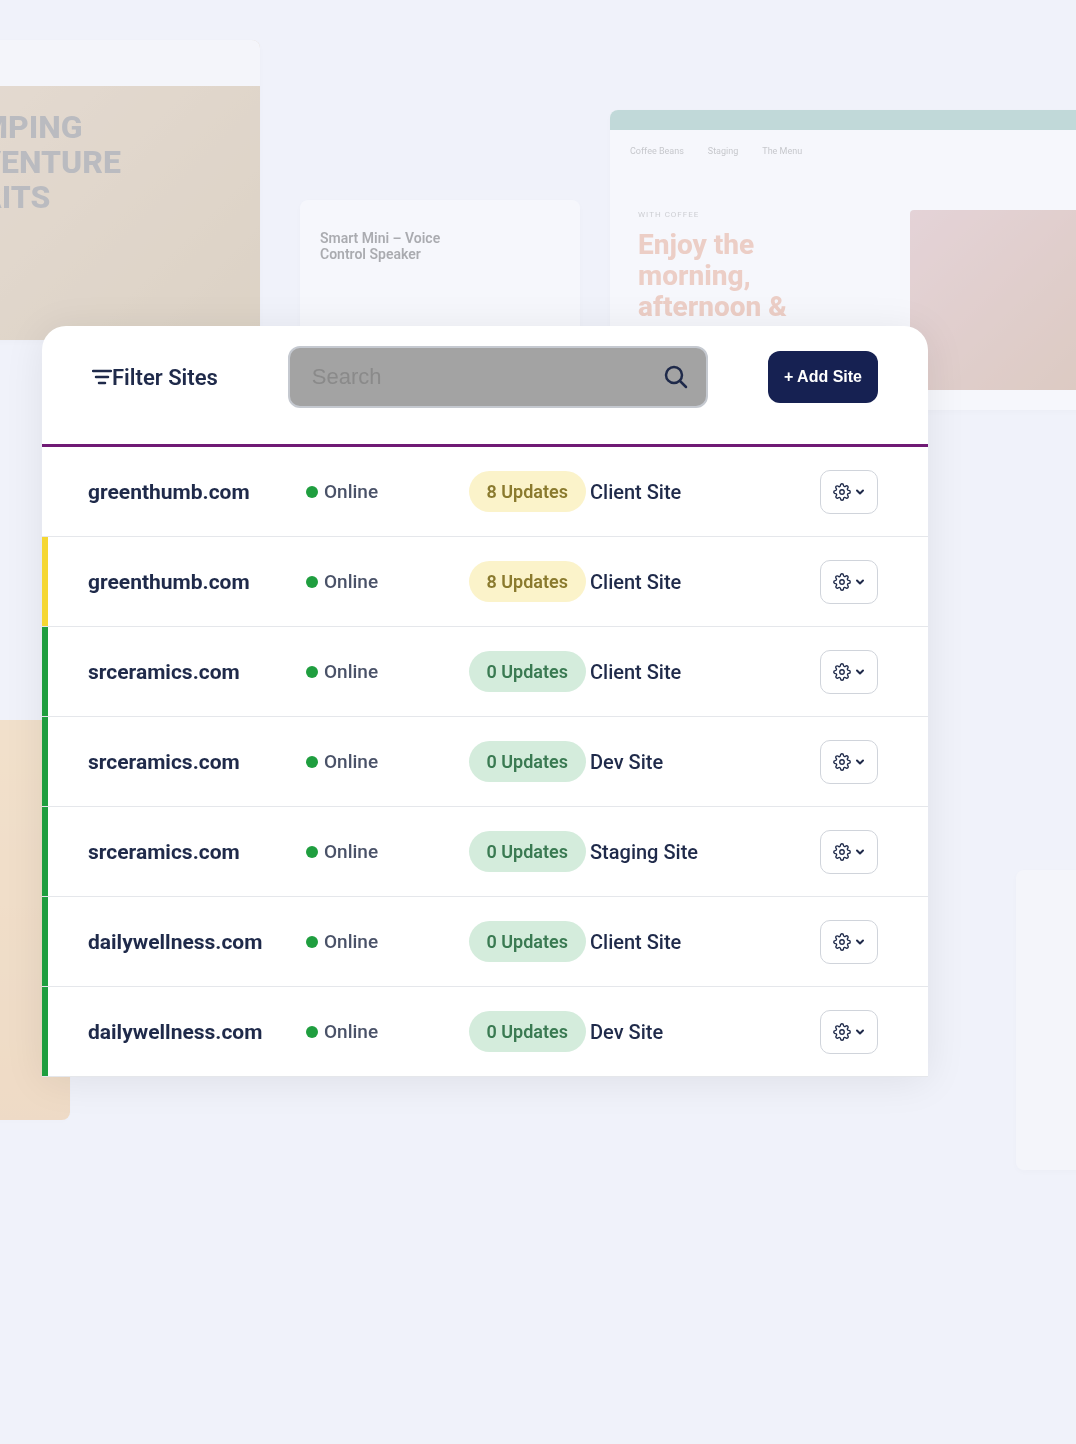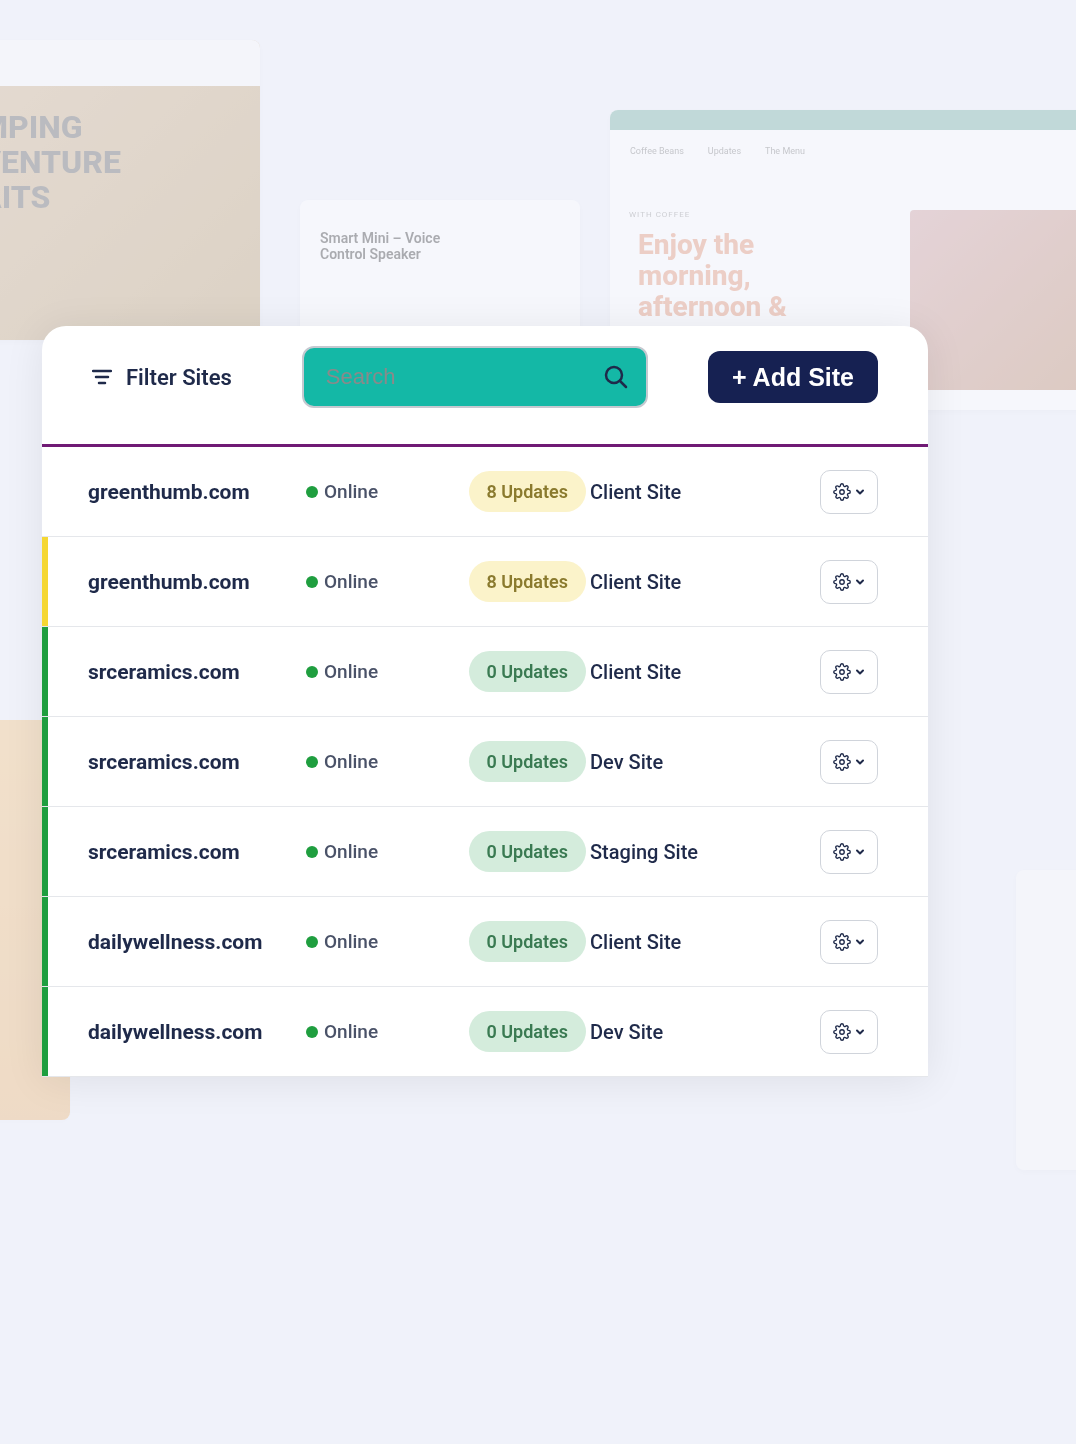--- a/index.html
+++ b/index.html
@@ -108,21 +108,21 @@
       top: 36px;
       left: 20px;
       font-size: 9px;
       color: #888;
       display: flex;
       gap: 24px;
     }
     .bg-mock-3-label {
       position: absolute;
       top: 100px;
-      left: 19px;
+      left: 28px;
       font-size: 8px;
       color: #999;
       letter-spacing: 1px;
     }
     .bg-mock-3-img {
       position: absolute;
       top: 100px;
       right: 0;
       width: 180px;
       height: 180px;
@@ -183,21 +183,20 @@
     
     .controls-row {
       display: flex;
       align-items: center;
       padding: 20px 50px 36px 50px;
       gap: 20px;
     }
     .filter-sites {
       display: flex;
       align-items: center;
-      gap: 14px;
       color: #1f2a4a;
       font-size: 22px;
       font-weight: 600;
       cursor: pointer;
       flex-shrink: 0;
     }
     .filter-icon {
       width: 20px;
       height: 16px;
     }
@@ -212,21 +211,21 @@
       margin-left: 50px;
     }
     .search-input {
       width: 100%;
       height: 62px;
       border: 2px solid #c5c9d0;
       border-radius: 12px;
       padding: 0 56px 0 22px;
       font-size: 22px;
       color: #333;
-      background: #14b8a6;
+      background: #a3a3a3;
       outline: none;
     }
     .search-input::placeholder {
       color: #8a8a8a;
     }
     .search-icon {
       position: absolute;
       right: 20px;
       top: 50%;
       transform: translateY(-50%);
@@ -242,23 +241,23 @@
     .search-icon line {
       stroke: #1f2a4a;
       stroke-width: 2.5;
       stroke-linecap: round;
     }
     .add-site-btn {
       background: #162152;
       color: #fff;
       border: none;
       border-radius: 12px;
-      padding: 0 24px;
+      padding: 0 16px;
       height: 52px;
-      font-size: 25px;
+      font-size: 16px;
       font-weight: 600;
       cursor: pointer;
       flex-shrink: 0;
       margin-left: 40px;
     }
     
     
     .site-list {
       border-top: 3px solid #701a75;
     }
@@ -383,21 +382,21 @@
 
 <div class="bg-mockups">
   <div class="bg-mock bg-mock-1">
     <div class="bg-mock-1-top"></div>
   </div>
   <div class="bg-mock bg-mock-2"></div>
   <div class="bg-mock bg-mock-3">
     <div class="bg-mock-3-bar"></div>
     <div class="bg-mock-3-menu">
       <span>Coffee Beans</span>
-        <span>Updates</span>
+        <span>Staging</span>
         <span>The Menu</span>
     </div>
     <div class="bg-mock-3-label">WITH COFFEE</div>
     <div class="bg-mock-3-img"></div>
   </div>
   <div class="bg-mock bg-mock-4"></div>
   <div class="bg-mock bg-mock-5"></div>
 </div>
 
 <div class="main-card">

